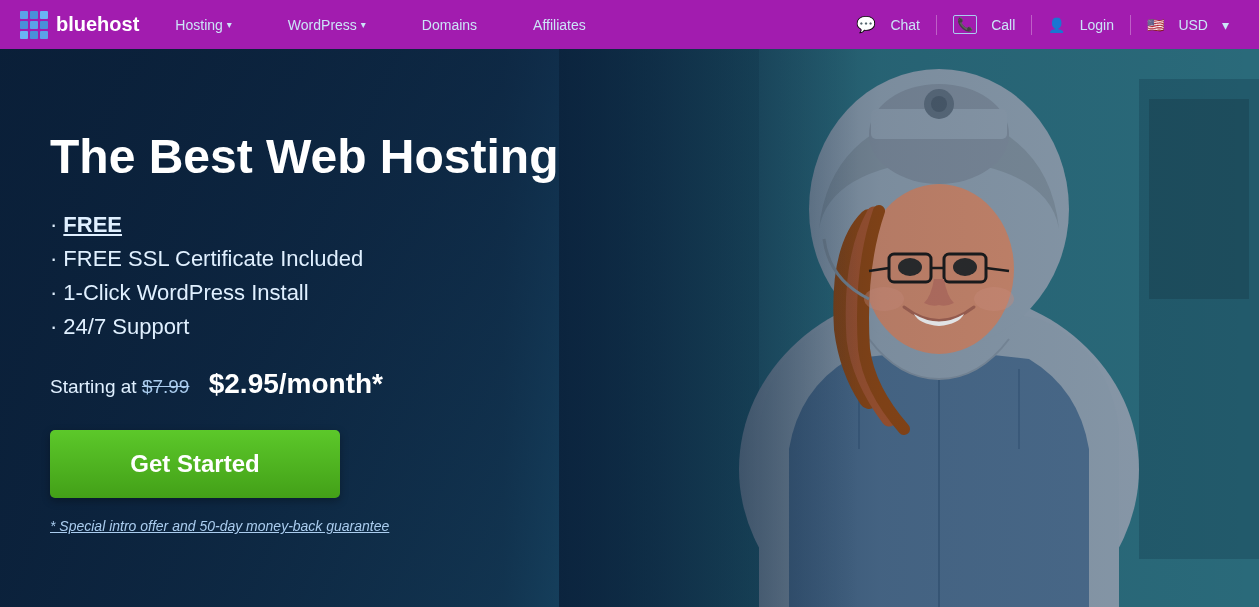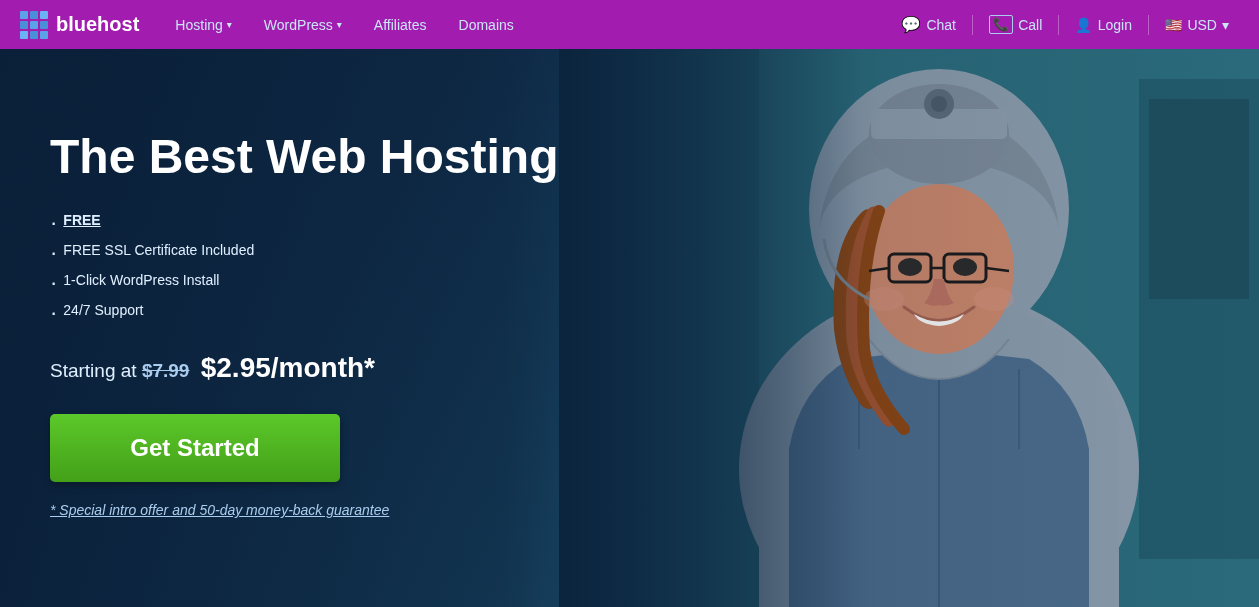--- a/index.html
+++ b/index.html
@@ -52,20 +52,21 @@
     .logo-grid span:nth-child(9) { background: #5ba3e8; }
     .logo-text {
       color: #ffffff;
       font-size: 20px;
       font-weight: bold;
     }
     .nav-links {
       display: flex;
       align-items: center;
       flex: 1;
+      gap: 24px;
     }
     .nav-item {
       color: #cce4f7;
       font-size: 14px;
       padding: 0 16px;
       height: 49px;
       display: flex;
       align-items: center;
       cursor: pointer;
       text-decoration: none;
@@ -82,21 +83,21 @@
     }
     .nav-right-item {
       color: #cce4f7;
       font-size: 14px;
       padding: 14px 10px;
       height: 49px;
       display: flex;
       align-items: center;
       cursor: pointer;
       white-space: nowrap;
-      gap: 5px;
+      gap: 14px;
     }
     .nav-divider {
       width: 1px;
       height: 20px;
       background: rgba(255,255,255,0.3);
       margin: 0 2px;
     }
 
     
     .hero {
@@ -134,45 +135,45 @@
       color: #ffffff;
       line-height: 1.15;
       margin-bottom: 28px;
     }
     .hero-features {
       list-style: none;
       margin-bottom: 28px;
     }
     .hero-features li {
       color: #e0f0ff;
-      font-size: 14px;
+      font-size: 22px;
       margin-bottom: 8px;
       display: flex;
+      align-items: center;
       gap: 6px;
     }
     .hero-features li::before {
       content: '·';
       font-size: 22px;
       color: #e0f0ff;
       line-height: 1;
     }
     .free-underline {
       text-decoration: underline;
       font-weight: bold;
     }
     .hero-price {
       font-size: 19px;
       color: #e0f0ff;
       margin-bottom: 30px;
     }
     .hero-price .original-price {
       text-decoration: line-through;
       color: #aaccee;
-      margin-right: 6px;
-      font-weight: bold;
+      margin-right: 14px;
     }
     .hero-price .new-price {
       color: #ffffff;
       font-weight: bold;
       font-size: 28px;
     }
     .cta-button {
       background: #4caf20;
       background: linear-gradient(to bottom, #5cc82a, #43a018);
       color: #ffffff;
@@ -223,24 +224,24 @@
   <div class="nav-links">
     <a class="nav-item">
       <span>Hosting</span>
       <span class="chevron">▾</span>
     </a>
     <a class="nav-item">
       <span>WordPress</span>
       <span class="chevron">▾</span>
     </a>
     <a class="nav-item">
-      <span>Affiliates</span>
+      <span>Domains</span>
     </a>
     <a class="nav-item">
-      <span>Domains</span>
+      <span>Affiliates</span>
     </a>
   </div>
 
   <div class="nav-right">
     <div class="nav-right-item">
       <span class="chat-icon"></span>
       <span>Chat</span>
     </div>
     <div class="nav-divider"></div>
     <div class="nav-right-item">

